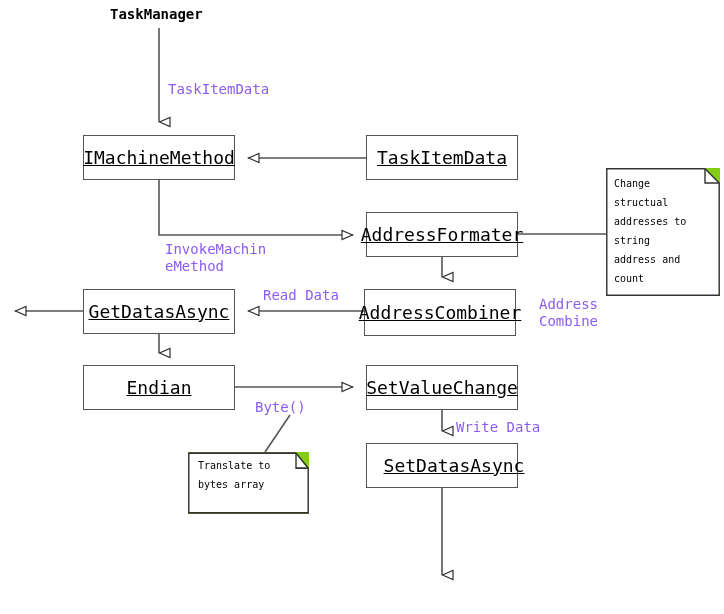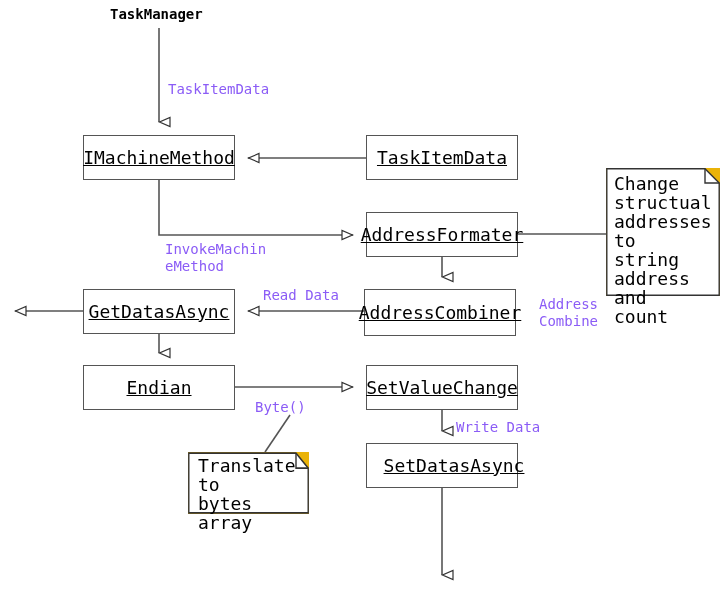--- a/index.html
+++ b/index.html
@@ -35,22 +35,22 @@
     justify-content: center;
     font-size: 18px;
     letter-spacing: 0px;
     line-height: 1;
     white-space: nowrap;
     text-decoration: underline;
   }
   .note {
     position: absolute;
     box-sizing: border-box;
-    background: #eab308;
-    font-size: 18px;
+    background: #84cc16;
+    font-size: 10px;
     line-height: 19px;
     padding: 6px 6px 4px 8px;
     color: #000000;
   }
   .note .note-body {
     position: relative;
     z-index: 2;
     white-space: pre-line;
   }
   .note .note-shape {

